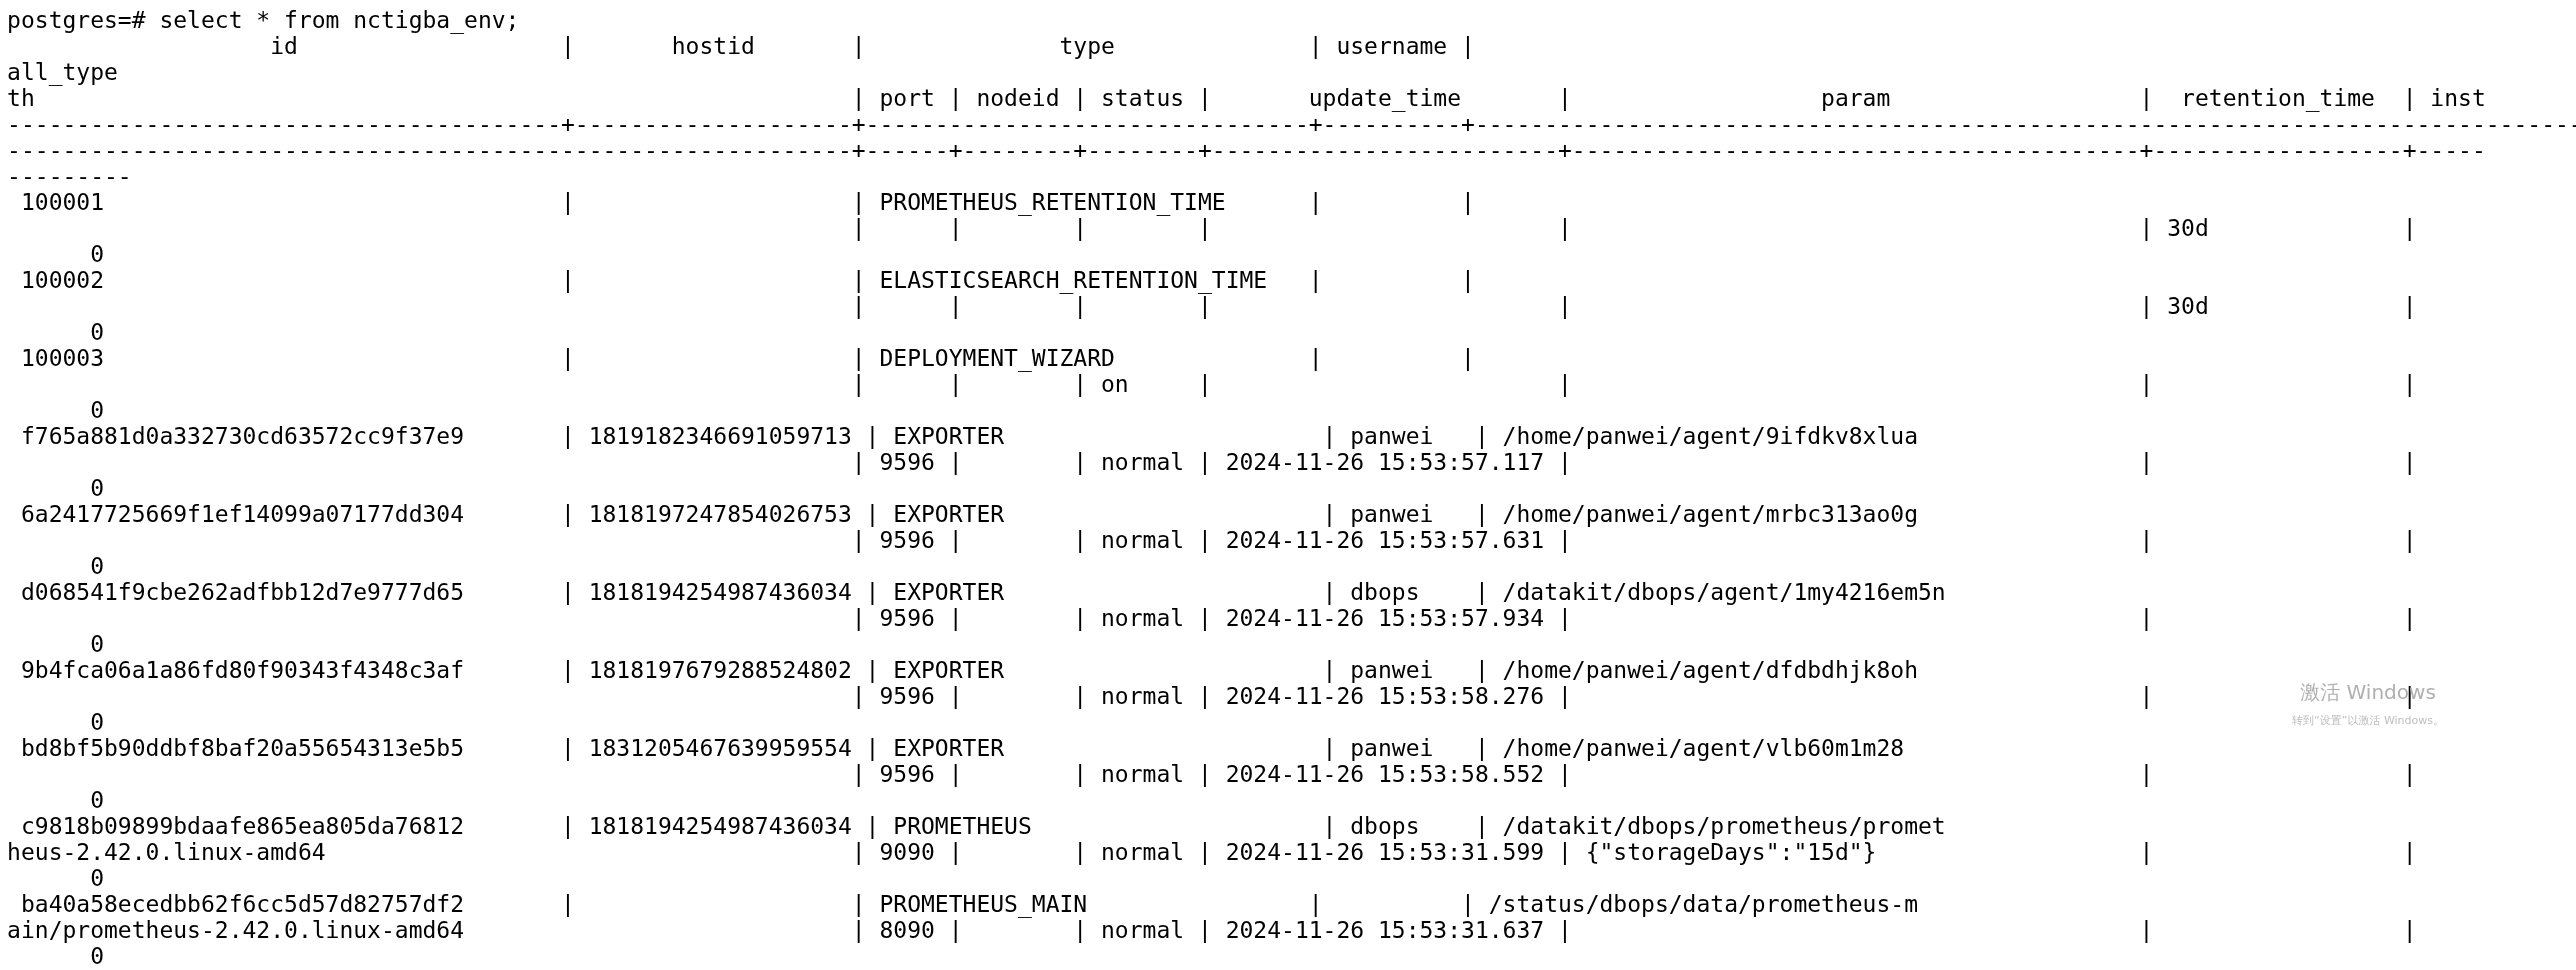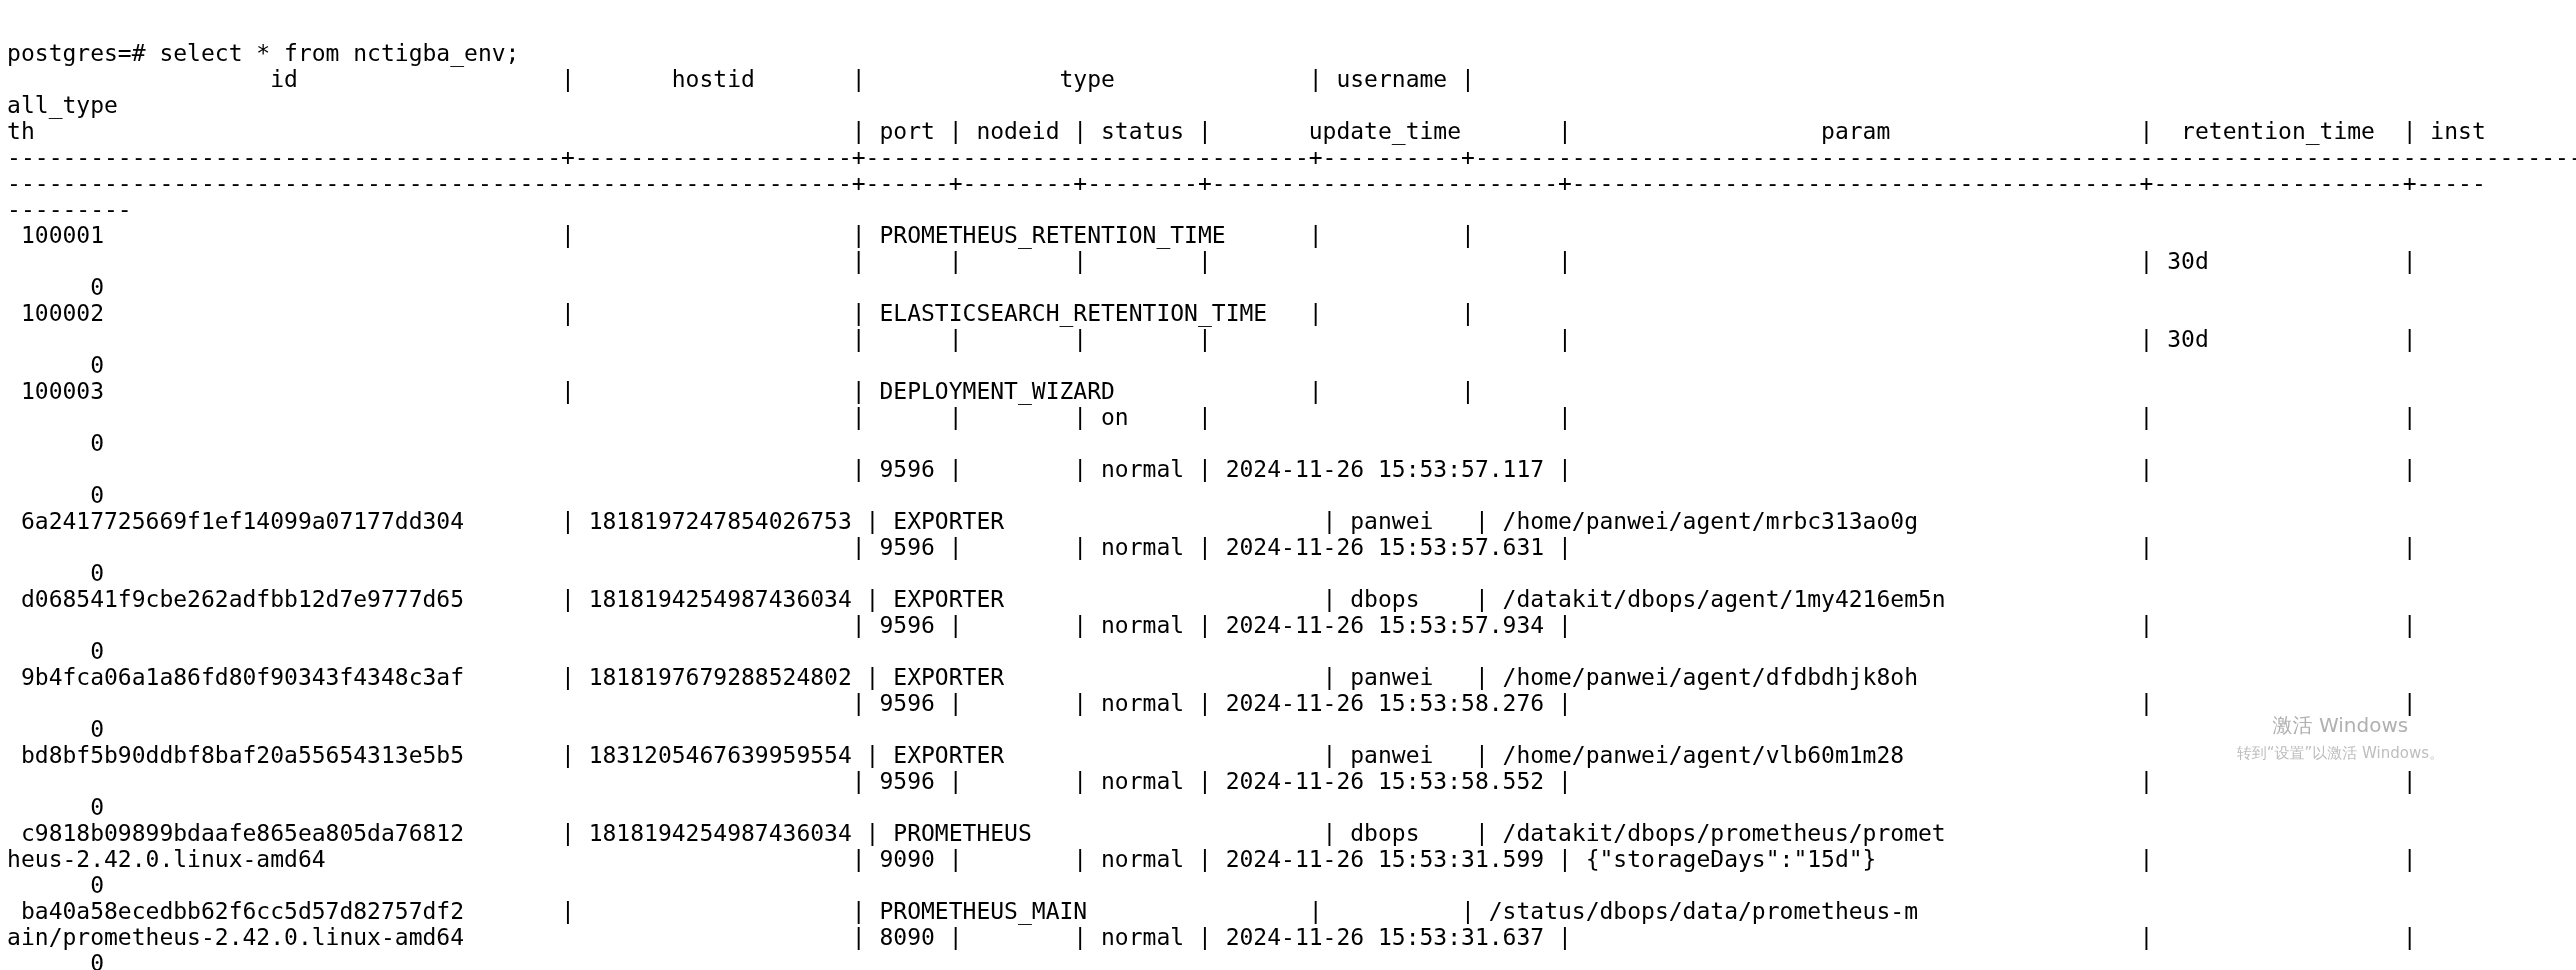--- a/index.html
+++ b/index.html
@@ -15,21 +15,20 @@
     font-family: "DejaVu Sans Mono", "Liberation Mono", monospace;
   }
   #terminal {
     position: relative;
     width: 2576px;
     height: 744px;
     background: #ffffff;
     color: #000000;
     padding: 7.1px 0 0 7.1px;
     box-sizing: border-box;
-    margin-top: 33px;
   }
   .term-line {
     font-family: "DejaVu Sans Mono", "Liberation Mono", monospace;
     font-size: 23px;
     line-height: 26px;
     letter-spacing: 0px;
     white-space: pre;
     color: #000000;
     height: 26px;
   }
@@ -42,21 +41,21 @@
     color: #b4b4b4;
     user-select: none;
   }
   #watermark .wm-title {
     font-size: 20px;
     line-height: 32px;
     color: #b0b0b0;
     white-space: pre;
   }
   #watermark .wm-sub {
-    font-size: 15px;
+    font-size: 11px;
     line-height: 21.4px;
     color: #bdbdbd;
     white-space: pre;
     margin-top: 1.8px;
   }
 </style>
 </head>
 <body>
 
 <div id="terminal">
@@ -70,20 +69,21 @@
       <div class="term-line">---------</div>
       <div class="term-line"> 100001                                 |                    | PROMETHEUS_RETENTION_TIME      |          |</div>
       <div class="term-line">                                                             |      |        |        |                         |                                         | 30d              |</div>
       <div class="term-line">      0</div>
       <div class="term-line"> 100002                                 |                    | ELASTICSEARCH_RETENTION_TIME   |          |</div>
       <div class="term-line">                                                             |      |        |        |                         |                                         | 30d              |</div>
       <div class="term-line">      0</div>
       <div class="term-line"> 100003                                 |                    | DEPLOYMENT_WIZARD              |          |</div>
       <div class="term-line">                                                             |      |        | on     |                         |                                         |                  |</div>
       <div class="term-line">      0</div>
+      <div class="term-line"> f765a881d0a332730cd63572cc9f37e9       | 1819182346691059713 | EXPORTER                       | panwei   | /home/panwei/agent/9ifdkv8xlua</div>
       <div class="term-line">                                                             | 9596 |        | normal | 2024-11-26 15:53:57.117 |                                         |                  |</div>
       <div class="term-line">      0</div>
       <div class="term-line"> 6a2417725669f1ef14099a07177dd304       | 1818197247854026753 | EXPORTER                       | panwei   | /home/panwei/agent/mrbc313ao0g</div>
       <div class="term-line">                                                             | 9596 |        | normal | 2024-11-26 15:53:57.631 |                                         |                  |</div>
       <div class="term-line">      0</div>
       <div class="term-line"> d068541f9cbe262adfbb12d7e9777d65       | 1818194254987436034 | EXPORTER                       | dbops    | /datakit/dbops/agent/1my4216em5n</div>
       <div class="term-line">                                                             | 9596 |        | normal | 2024-11-26 15:53:57.934 |                                         |                  |</div>
       <div class="term-line">      0</div>
       <div class="term-line"> 9b4fca06a1a86fd80f90343f4348c3af       | 1818197679288524802 | EXPORTER                       | panwei   | /home/panwei/agent/dfdbdhjk8oh</div>
       <div class="term-line">                                                             | 9596 |        | normal | 2024-11-26 15:53:58.276 |                                         |                  |</div>

